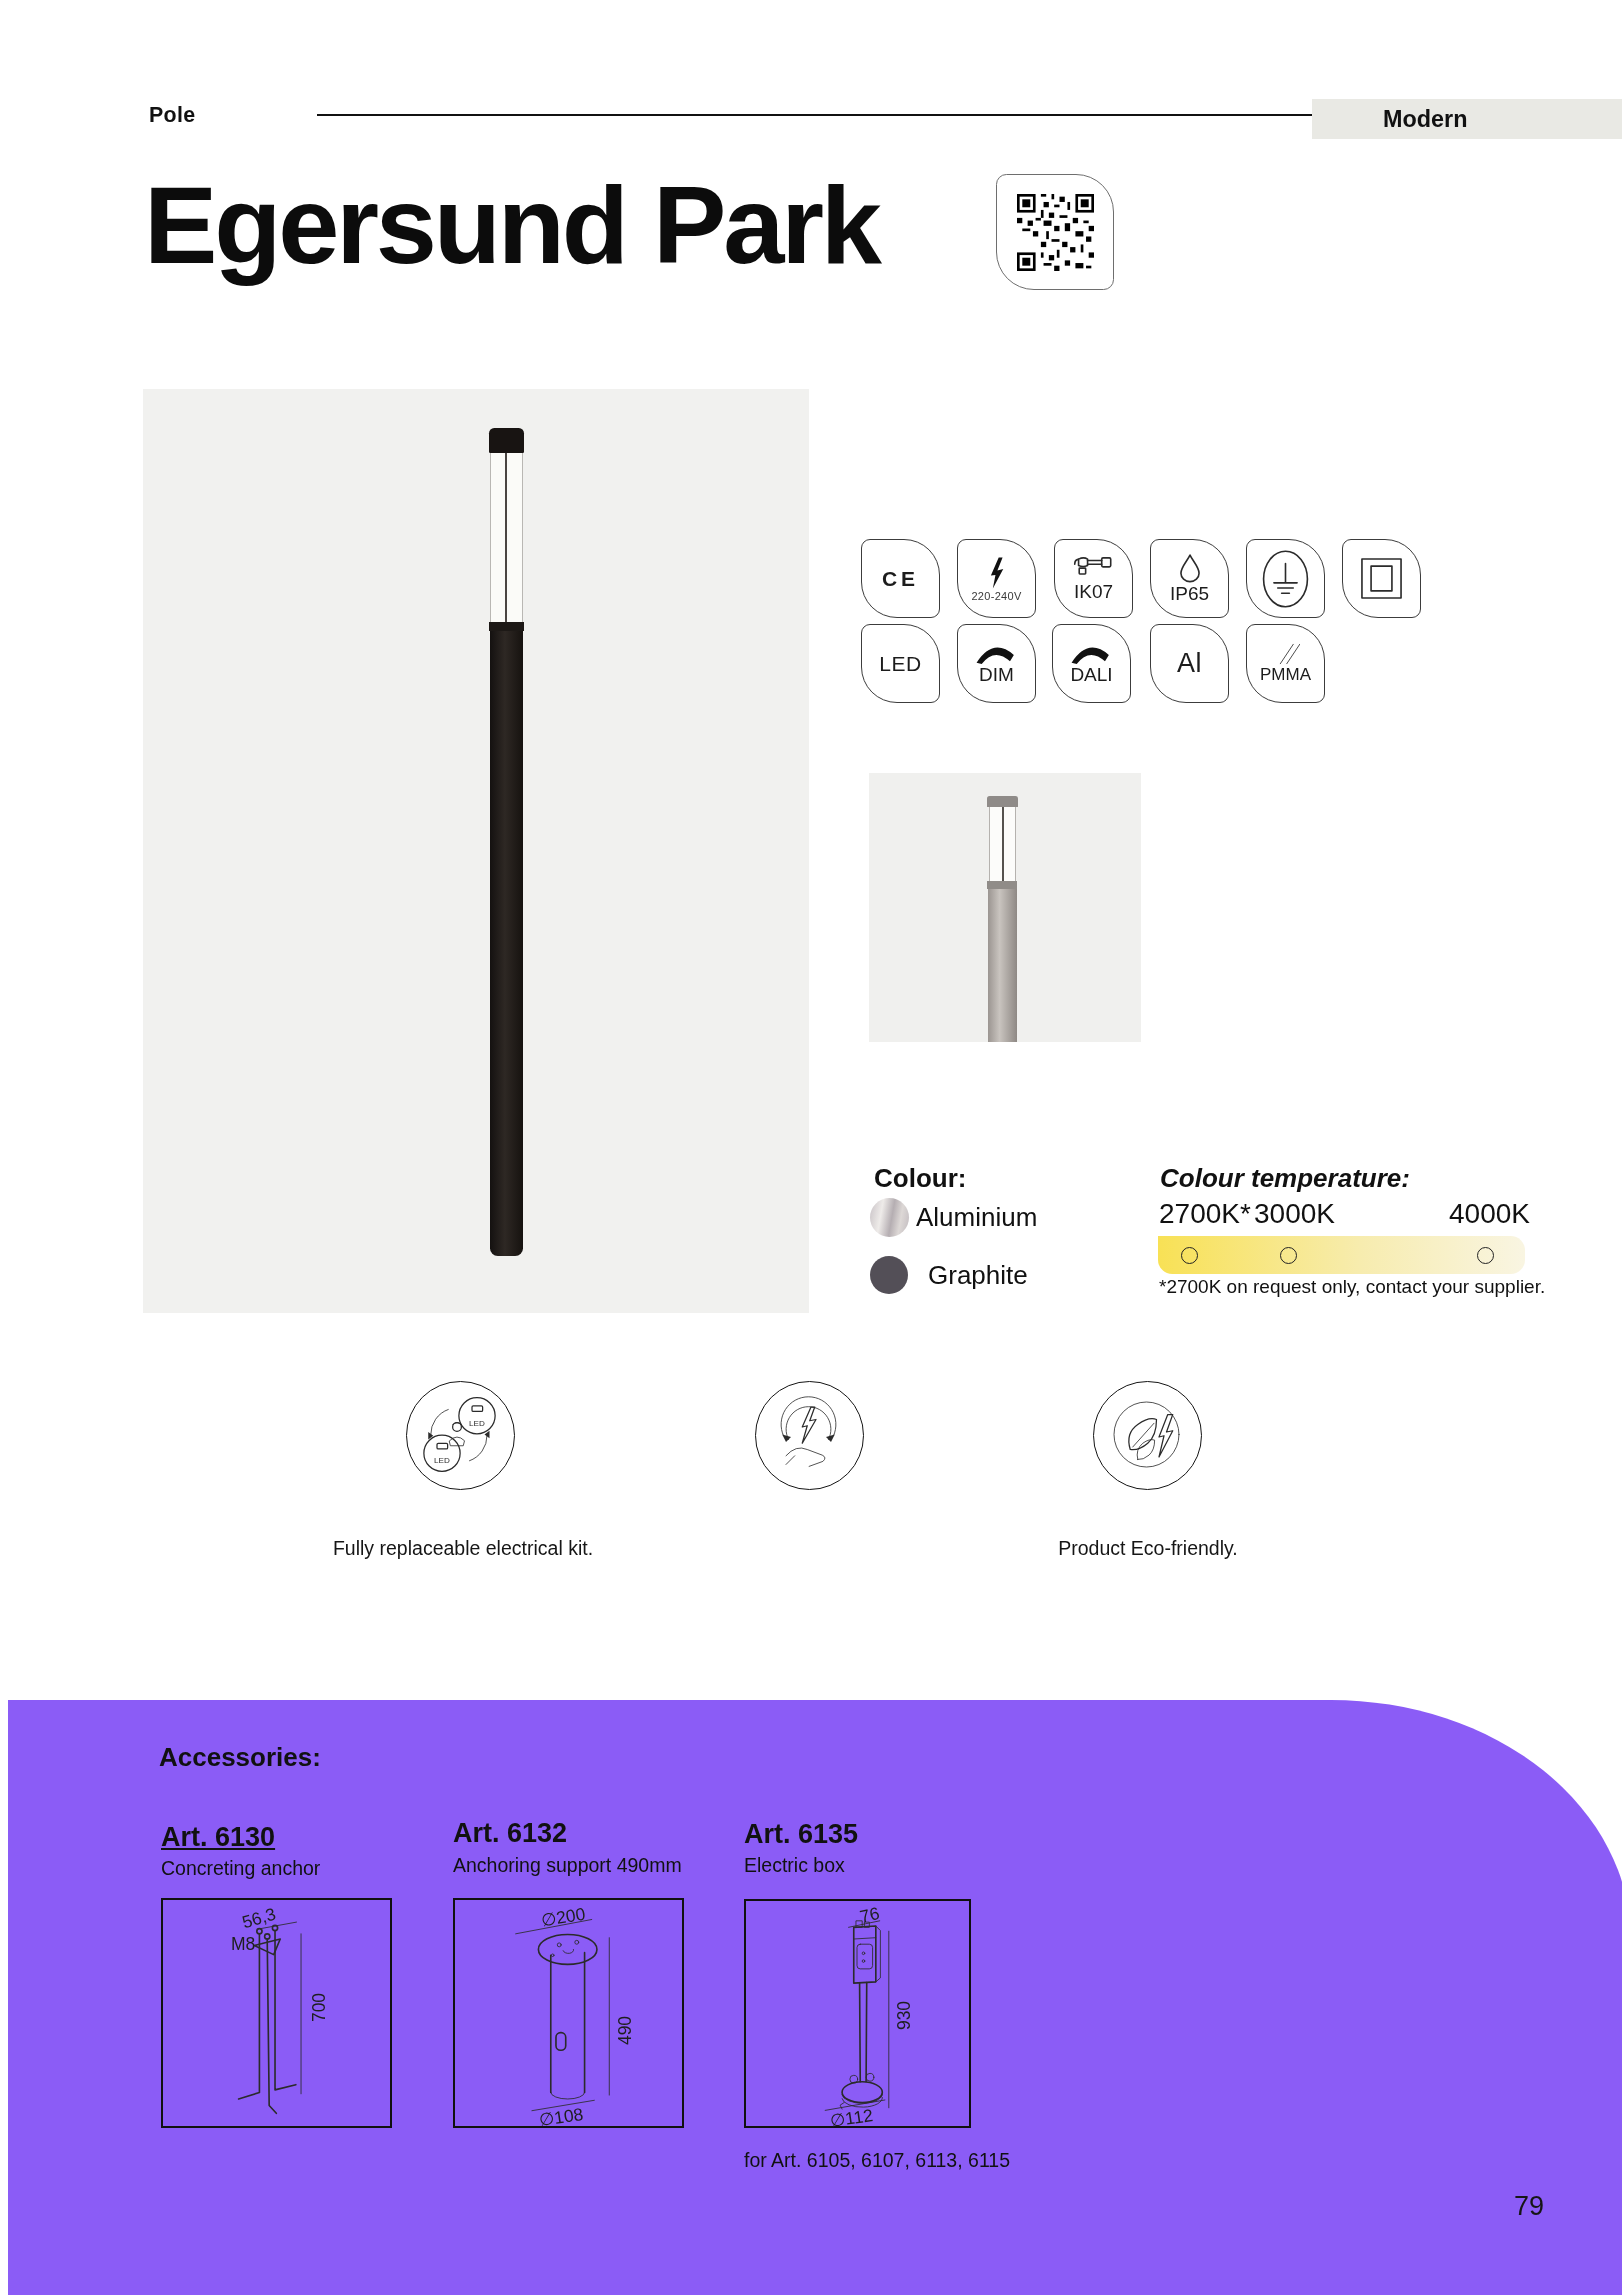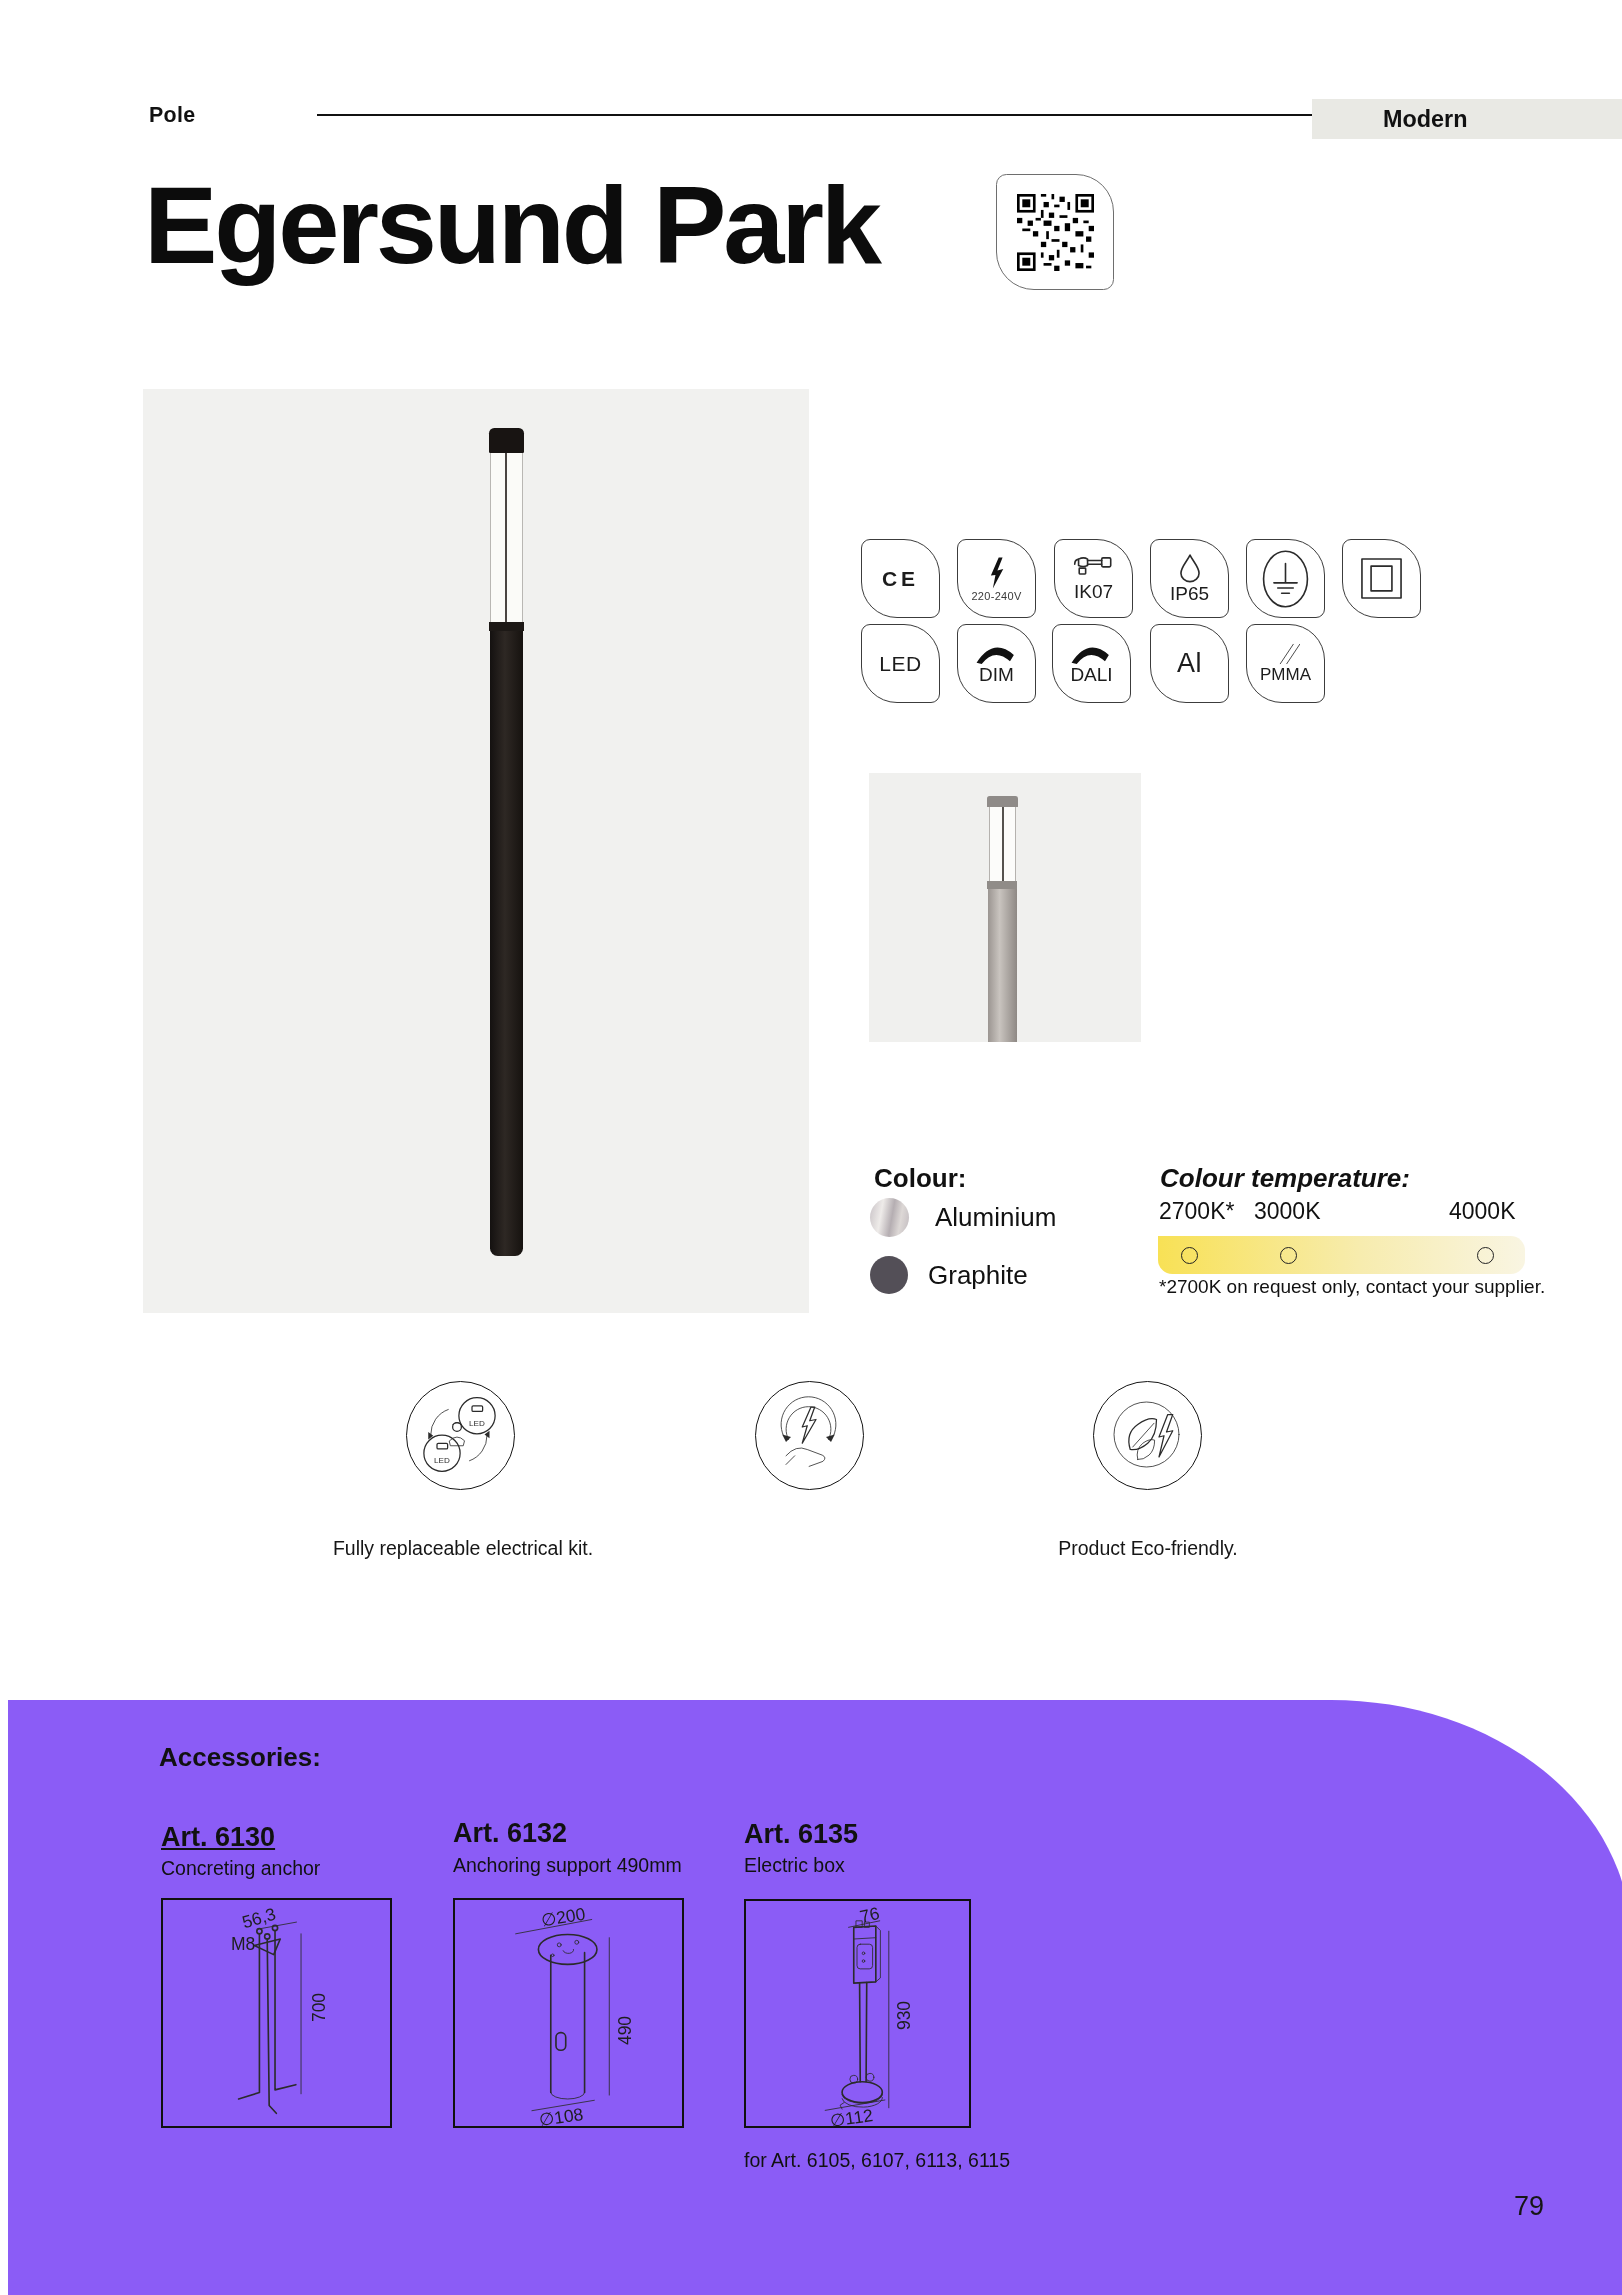--- a/index.html
+++ b/index.html
@@ -22,21 +22,21 @@
   .leaf{border:1.3px solid #3c3c3c;border-radius:9px 36px 9px 36px;background:#fff;
         display:flex;flex-direction:column;align-items:center;justify-content:center;box-sizing:border-box;}
   .leaf .big{font-size:21px;letter-spacing:0.6px;color:#1c1c1c;}
   .leaf .mid{font-size:19px;color:#1c1c1c;}
   .leaf .tiny{font-size:11px;color:#3a3a3a;letter-spacing:0.3px;}
   .leaf svg{display:block;}
   
   .h-bold{font-size:26px;font-weight:700;}
   .swatch{border-radius:50%;}
   .swatch-label{font-size:26px;}
-  .temp-label{font-size:23px;text-align:center;}
+  .temp-label{font-size:28px;text-align:center;}
   .temp-bar{background:linear-gradient(90deg,#f8e155 0%,#f7ecae 55%,#f9f5e2 100%);
             border-radius:0 14.3px 14.3px 14.3px;}
   .temp-dot{width:17px;height:17px;border:1.3px solid #222;border-radius:50%;box-sizing:border-box;}
   .footnote{font-size:19px;}
   
   .feature-circle{border:1.9px solid #141414;border-radius:50%;background:#fff;box-sizing:border-box;}
   .caption{font-size:19.5px;line-height:26px;text-align:center;color:#161616;}
   
   .green-panel{background:#8b5cf6;border-top-right-radius:300px 240px;margin-left:8px;}
   .art-label{font-size:27px;font-weight:700;}
@@ -191,21 +191,21 @@
     <div class="abs" style="left:118px;top:23.4px;width:31px;height:10.4px;background:#8f8b88;border-radius:2.6px 2.6px 0.6px 0.6px;"></div>
     <div class="abs" style="left:120px;top:34px;width:27px;height:74px;background:#fcfcfa;border-left:1.3px solid #b5b2ae;border-right:1.3px solid #b5b2ae;box-sizing:border-box;">
       <div class="abs" style="left:11.7px;top:0;width:1.9px;height:74px;background:#56524e;"></div>
     </div>
     <div class="abs" style="left:118px;top:108px;width:30px;height:7.8px;background:#908c88;"></div>
     <div class="abs" style="left:119px;top:116px;width:29px;height:153px;background:linear-gradient(90deg,#9b9591,#c9c4bf 40%,#8e8884);"></div>
   </div>
 
   <div class="abs h-bold" style="left:874px;top:1163px;">Colour:</div>
   <div class="abs swatch" style="left:870px;top:1198px;width:39px;height:39px;background:linear-gradient(100deg,#c8c2c6,#eeebe9 30%,#b5aeb2 55%,#ddd8d6 75%,#c1bbbf);"></div>
-  <div class="abs swatch-label" style="left:935px;top:1202px;">Aluminium</div>
+  <div class="abs swatch-label" style="left:916px;top:1202px;">Aluminium</div>
   <div class="abs swatch" style="left:870px;top:1256px;width:38px;height:38px;background:#534f57;"></div>
   <div class="abs swatch-label" style="left:928px;top:1260px;">Graphite</div>
 
   <div class="abs h-bold" style="left:1160px;top:1163px;font-style:italic;">Colour temperature:</div>
   <div class="abs temp-label" style="left:1159px;top:1198px;">2700K*</div>
   <div class="abs temp-label" style="left:1254px;top:1198px;">3000K</div>
   <div class="abs temp-label" style="left:1449px;top:1198px;">4000K</div>
   <div class="abs temp-bar" style="left:1158px;top:1236px;width:367px;height:38px;"></div>
   <div class="abs temp-dot" style="left:1181px;top:1247px;"></div>
   <div class="abs temp-dot" style="left:1280px;top:1247px;"></div>

